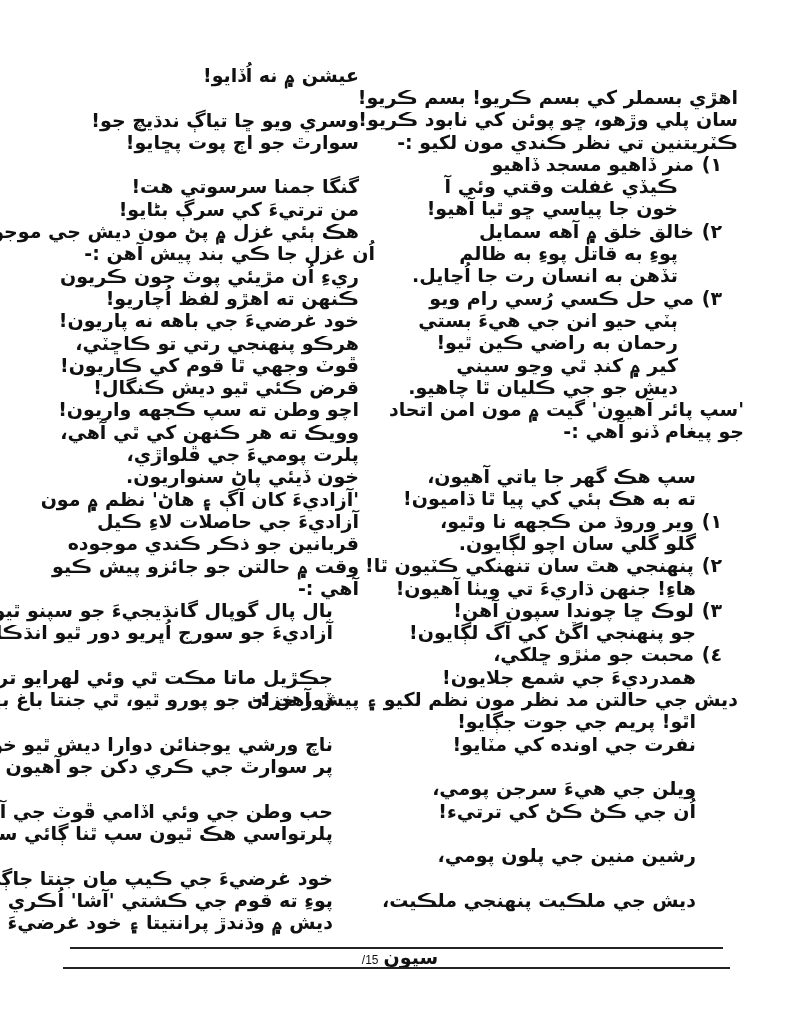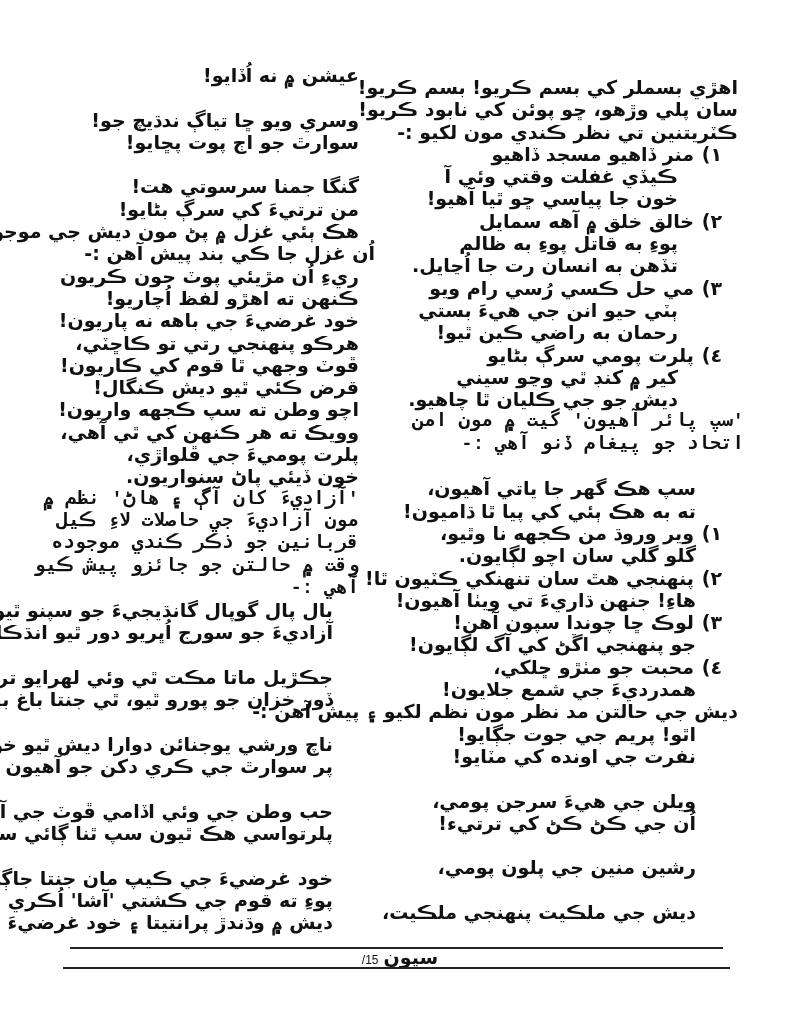--- a/index.html
+++ b/index.html
@@ -1,28 +1,28 @@
 <!DOCTYPE html>
 <html><head>
 <meta charset="utf-8">
 <style>
   html, body { margin:0; padding:0; background:#ffffff; }
   body { width:800px; height:1035px; position:relative; overflow:hidden;
          font-family: "DejaVu Sans", sans-serif; color:#111; }
   .col { position:absolute; direction:rtl; text-align:right; font-weight:bold;
          font-size:19px; line-height:22.3px; }
-  .col-right { right:62px; top:76px; width:340px; }
+  .col-right { right:62px; top:86px; width:340px; }
   .col-left  { right:425px; top:64px; width:345px; }
   .ln { white-space:nowrap; display:block; height:22.3px; }
   .ln.indent1 { padding-right:16px; }
   .ln.indent2 { padding-right:42px; }
   .ln.indent3 { padding-right:60px; }
   .ln.gap { height:22.3px; }
   .num { display:inline-block; width:28px; }
-  .wrap { white-space:normal; height:auto;font-family:Liberation Mono, monospace; }
+  .wrap { white-space:normal; height:auto; }
   .rule { position:absolute; height:2px; background:#222; }
   .rule-top { left:70px; width:653px; top:947px; }
   .rule-bot { left:63px; width:667px; top:967px; }
   .footer { position:absolute; top:947px; left:0; width:800px; text-align:center;
             height:20px; line-height:20px; direction:rtl; }
   .footer .mag { font-weight:bold; font-size:19px; }
   .footer .pg { font-size:12px; font-family:"Liberation Sans", sans-serif; direction:ltr; display:inline-block; }
 </style>
 </head>
 <body>
@@ -33,21 +33,20 @@
   <span class="ln">ڪٽريتنين تي نظر ڪندي مون لکيو :-</span>
   <span class="ln indent1"><span class="num">١)</span><span>منر ڏاهيو مسجد ڏاهيو</span></span>
   <span class="ln indent3">ڪيڏي غفلت وقتي وئي آ</span>
   <span class="ln indent3">خون جا پياسي ڇو ٿيا آهيو!</span>
   <span class="ln indent1"><span class="num">٢)</span><span>خالق خلق ۾ آهه سمايل</span></span>
   <span class="ln indent3">پوءِ به قاتل پوءِ به ظالم</span>
   <span class="ln indent3">تڏهن به انسان رت جا اُڃايل.</span>
   <span class="ln indent1"><span class="num">٣)</span><span>مي حل ڪسي رُسي رام ويو</span></span>
   <span class="ln indent3">ٻٽي حيو انن جي هيءَ بستي</span>
   <span class="ln indent3">رحمان به راضي ڪين ٿيو!</span>
-  <span class="ln indent1"><span class="num">٤)</span><span>پلرت پومي سرڳ بڻايو</span></span>
   <span class="ln indent3">کير ۾ کنڊ ٿي وڃو سيني</span>
   <span class="ln indent3">ديش جو جي ڪليان ٿا چاهيو.</span>
   <span class="ln wrap" style="margin-right:-6px;width:360px">'سپ پائر آهيون' گيت ۾ مون امن اتحاد جو پيغام ڏنو آهي :-</span>
   <span class="ln gap"></span>
   <span class="ln indent2">سپ هڪ گهر جا ياتي آهيون،</span>
   <span class="ln indent2">ته به هڪ ٻئي کي پيا ٿا ڌاميون!</span>
   <span class="ln indent1"><span class="num">١)</span><span>وير وروڌ من ڪجهه نا وٿيو،</span></span>
   <span class="ln indent2">گلو گلي سان اچو لڳايون.</span>
   <span class="ln indent1"><span class="num">٢)</span><span>پنهنجي هٿ سان تنهنکي ڪٽيون ٿا!</span></span>
   <span class="ln indent2">هاءِ! جنهن ڌاريءَ تي ويٺا آهيون!</span>

